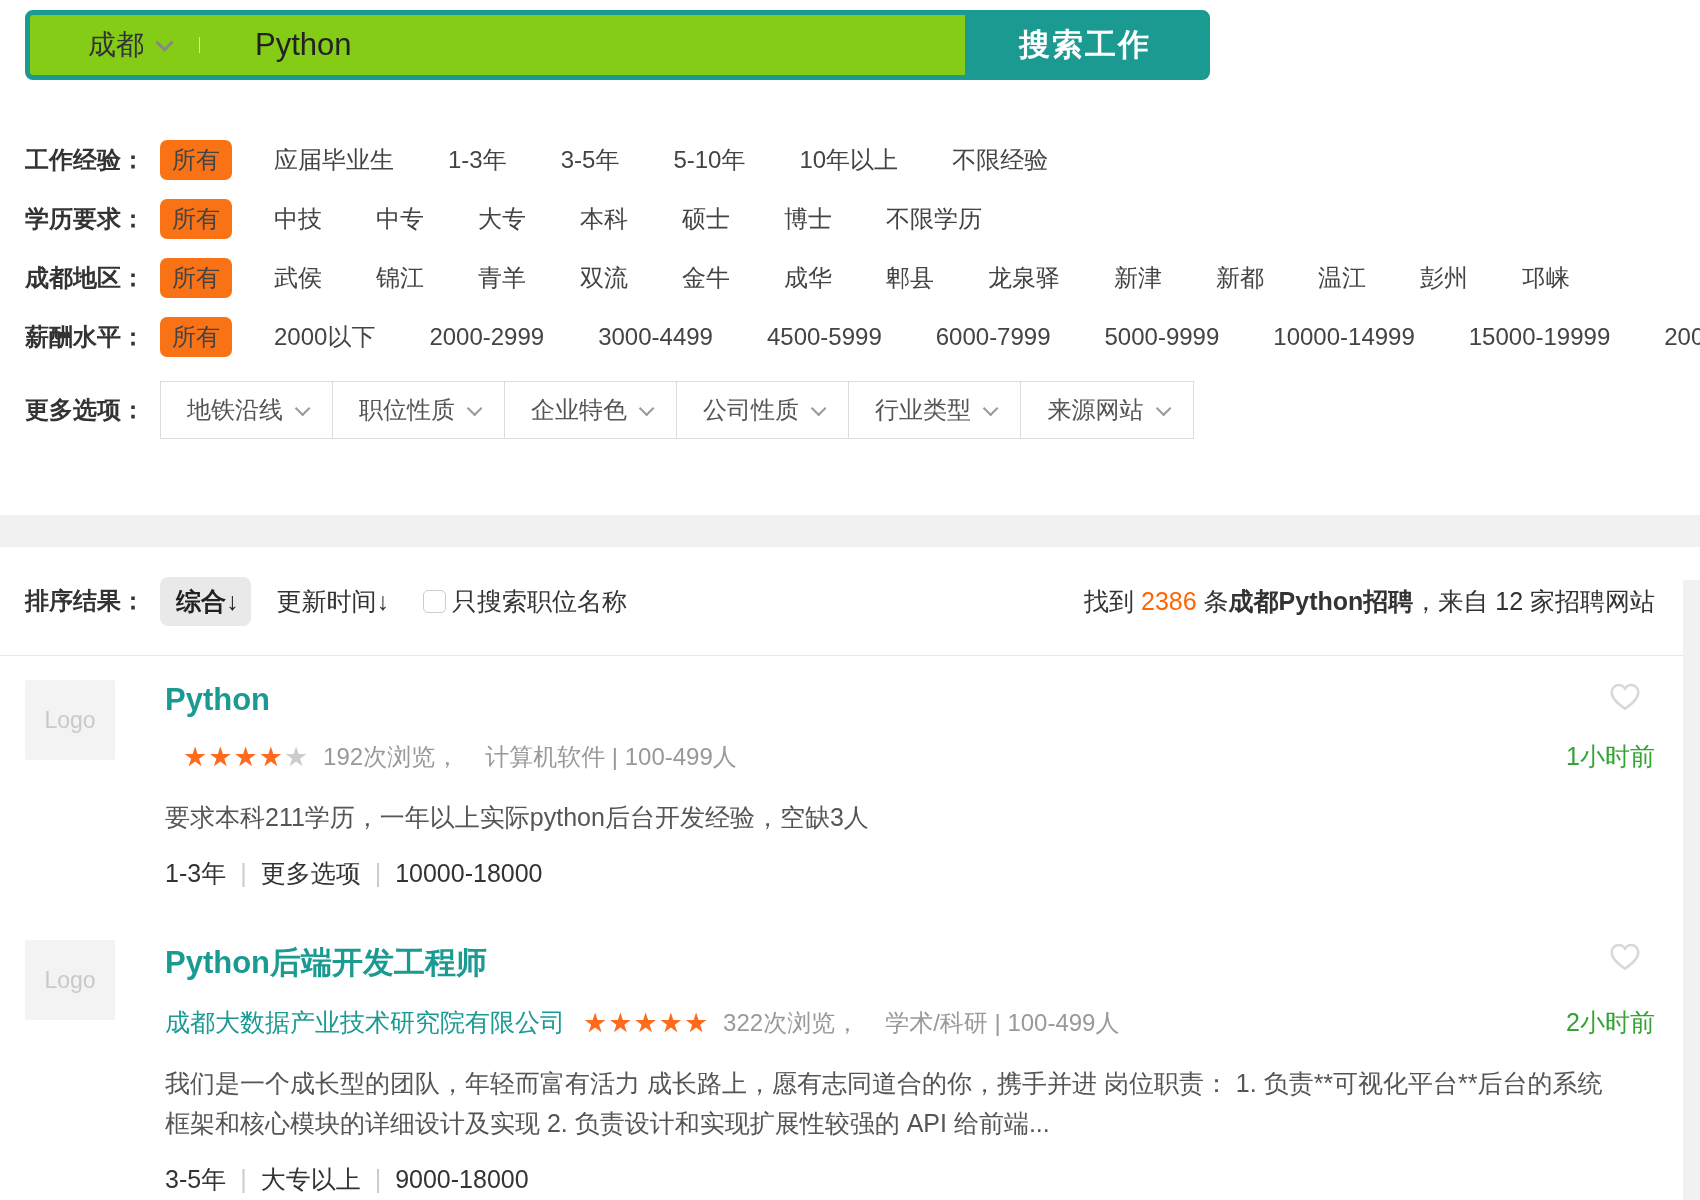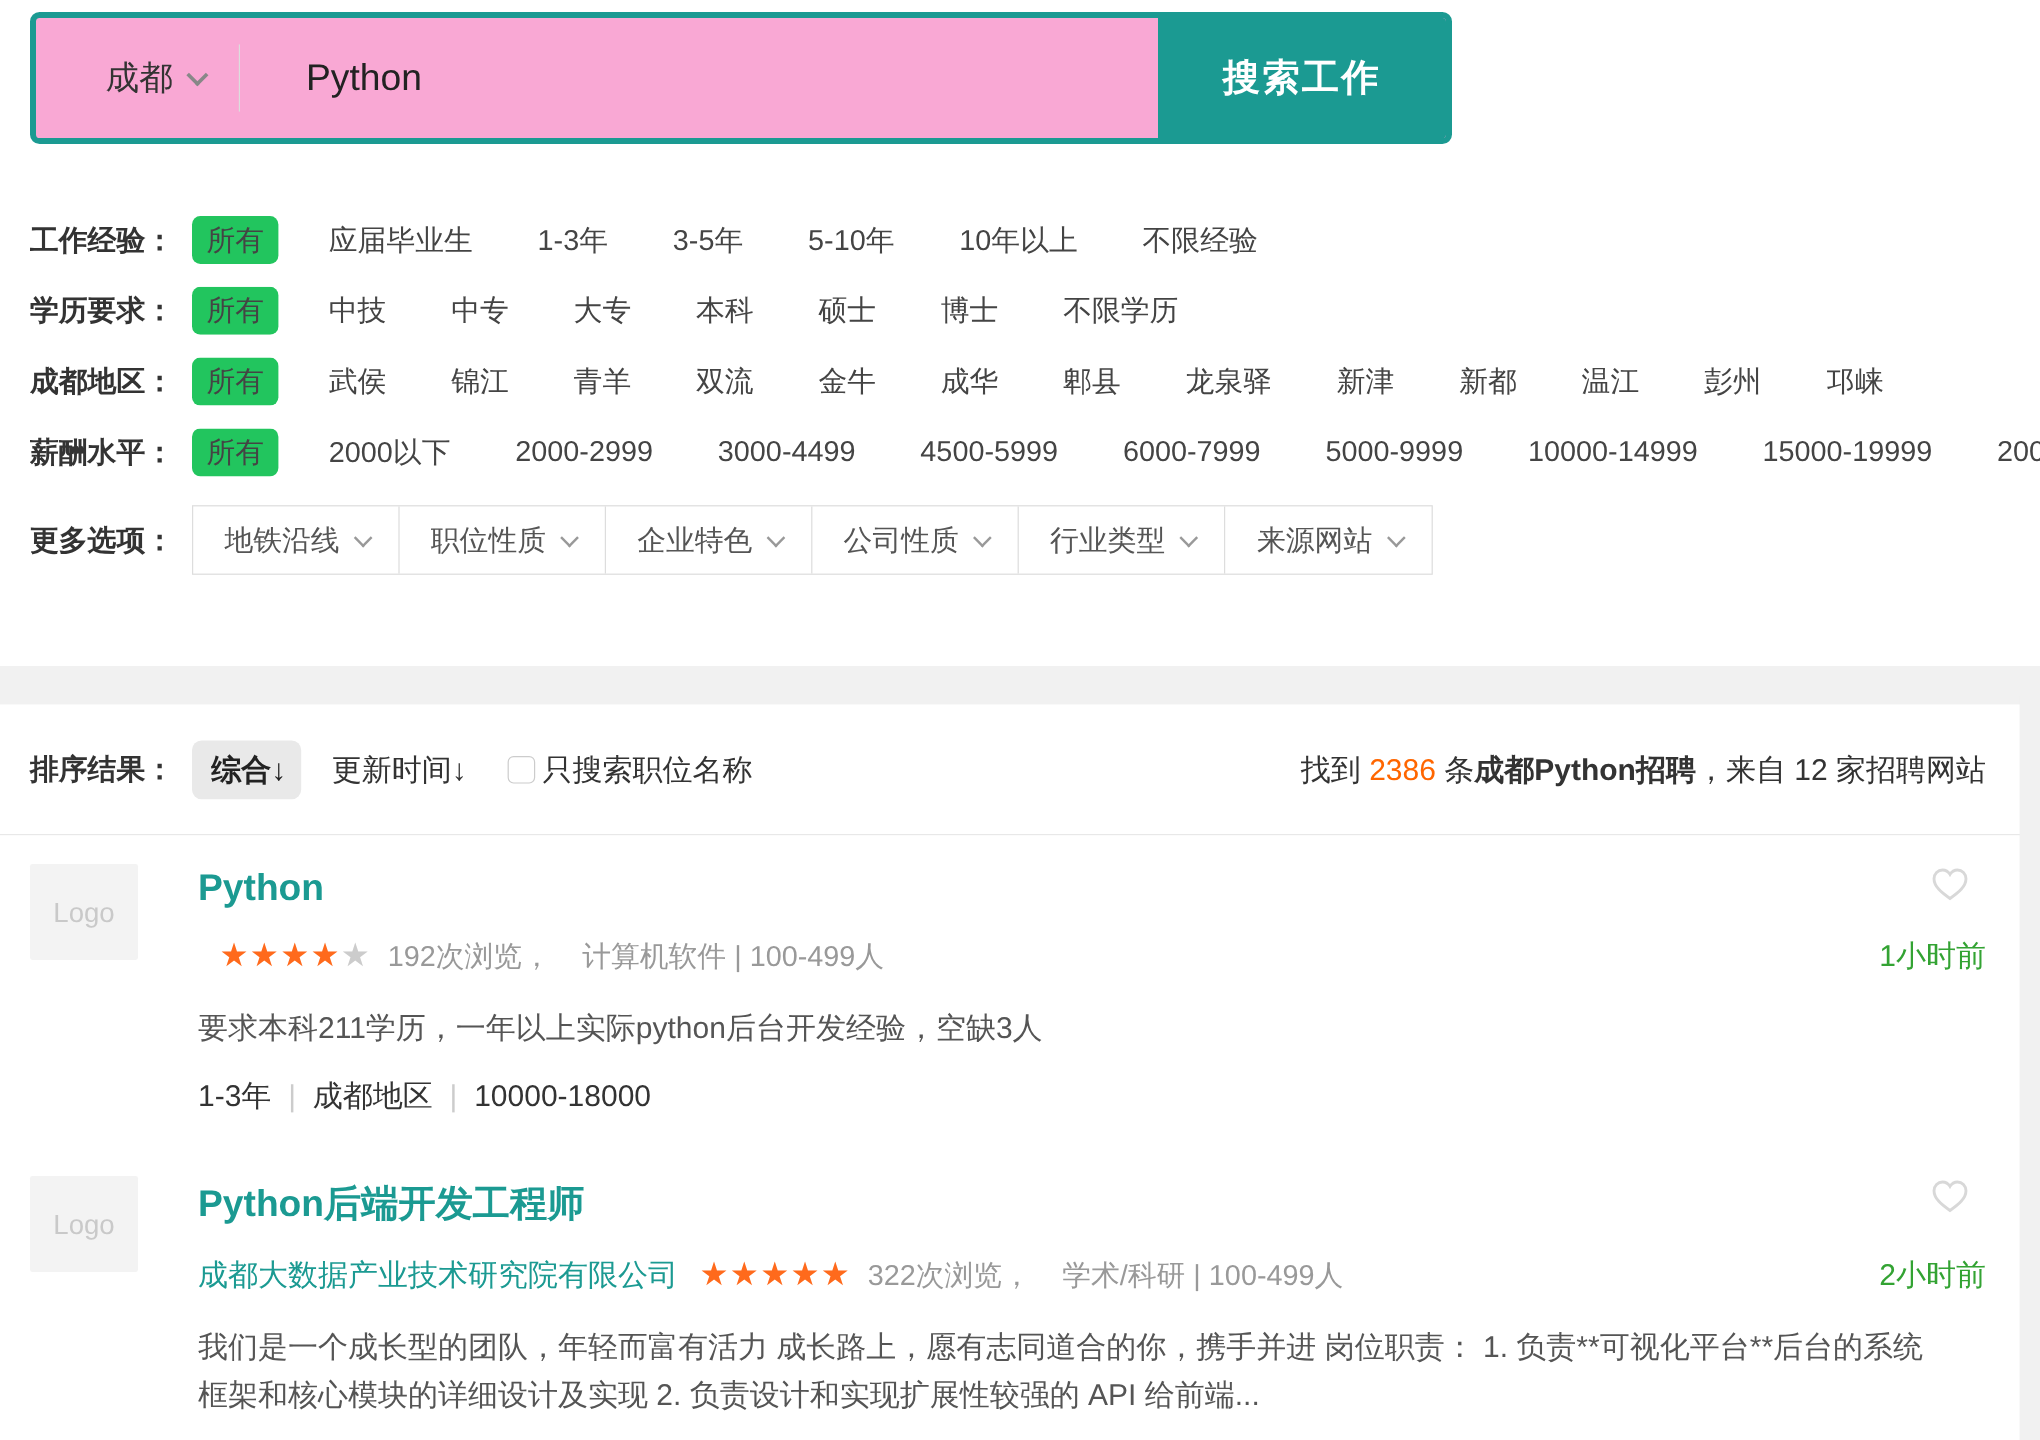--- a/index.html
+++ b/index.html
@@ -1,39 +1,39 @@
 <!DOCTYPE html>
 <html><head>
 <meta charset="utf-8">
 <style>
   * { margin:0; padding:0; box-sizing:border-box; }
   html,body { width:1700px; height:1200px; overflow:hidden; background:#fff;
     font-family:"Liberation Sans","DejaVu Sans",sans-serif; color:#333; }
   .page { position:relative; width:1700px; height:1200px; }
 
   
-  .search-bar { display:flex; align-items:stretch; margin:10px 0 0 25px; width:1185px; height:110px;
-    border:5px solid #1b9a92; border-radius:8px; overflow:hidden; background:#f9a8d4; }
+  .search-bar { display:flex; align-items:stretch; margin:10px 0 0 25px; width:1185px; height:70px;
+    border:5px solid #1b9a92; border-radius:8px; overflow:hidden; background:#84cc16; }
   .city-select { display:flex; align-items:center; gap:14px; padding:0 28px 0 58px; cursor:pointer; }
   .city-select .city-txt { font-size:28px; color:#333; }
   .chev { display:inline-block; width:13px; height:13px; border-right:3px solid #888; border-bottom:3px solid #888;
     transform:rotate(45deg) translate(-2px,-2px); }
   .vdiv { width:1px; background:#ddd; margin:22px 0; }
   .search-input { flex:1; border:none; outline:none; background:transparent; font-size:31px; color:#222;
     padding-left:55px; font-family:inherit; }
   .search-btn { width:240px; border:none; background:#1b9a92; color:#fff; font-size:31px; font-weight:bold;
     cursor:pointer; font-family:inherit; letter-spacing:2px; }
 
   
   .filters { margin:60px 0 0 25px; }
   .frow { display:flex; align-items:center; height:40px; margin-bottom:19px; white-space:nowrap; overflow:hidden; width:1675px; }
   .flabel { font-size:24px; font-weight:bold; color:#333; width:135px; flex:0 0 135px; }
   .fopts { display:flex; align-items:center; }
   .fopt { font-size:24px; color:#444; margin-right:30px; padding:4px 12px; cursor:pointer; }
-  .fopt.active { background:#22c55e; border-radius:7px; }
+  .fopt.active { background:#f97316; border-radius:7px; }
   .frow-more { display:flex; align-items:center; margin-top:24px; }
   .dd-group { display:flex; border:1px solid #ddd; }
   .dd-cell { display:flex; align-items:center; justify-content:center; width:172px; height:56px;
     font-size:24px; color:#555; border-right:1px solid #ddd; cursor:pointer; }
   .dd-cell:last-child { border-right:none; }
   .dd-cell::after { content:""; width:9px; height:9px; border-right:2px solid #999; border-bottom:2px solid #999;
     transform:rotate(45deg) translateY(-3px); margin-left:12px; }
 
   
   .band { width:1700px; height:32px; background:#f1f1f1; margin-top:76px; }
@@ -182,21 +182,21 @@
         </div>
       <div class="cbody">
         <a class="jtitle">Python</a>
         <div class="crow2">
           <span class="stars"><span class="star on">★</span><span class="star on">★</span><span class="star on">★</span><span class="star on">★</span><span class="star off">★</span></span>
           <span class="views">192次浏览，</span>
           <span class="industry">计算机软件 | 100-499人</span>
           <span class="time">1小时前</span>
         </div>
         <div class="desc">要求本科211学历，一年以上实际python后台开发经验，空缺3人</div>
-        <div class="meta"><span class="meta-item">1-3年</span><span class="meta-item">成都地区</span><span class="meta-item">10000-18000</span></div>
+        <div class="meta"><span class="meta-item">1-3年</span><span class="meta-item">更多选项</span><span class="meta-item">10000-18000</span></div>
       </div>
       <svg class="heart" width="34" height="32" viewBox="0 0 24 22">
         <path d="M12 20 C7 16.5 2.6 13 2.6 8.4 C2.6 5.4 4.9 3.2 7.6 3.2 C9.5 3.2 11.1 4.3 12 5.8 C12.9 4.3 14.5 3.2 16.4 3.2 C19.1 3.2 21.4 5.4 21.4 8.4 C21.4 13 17 16.5 12 20 Z" fill="none" stroke="#d8d8d8" stroke-width="1.7"></path>
       </svg>
     </div>
 
     <div class="card">
       <div class="logo">
           <span>Logo</span>
         </div>

